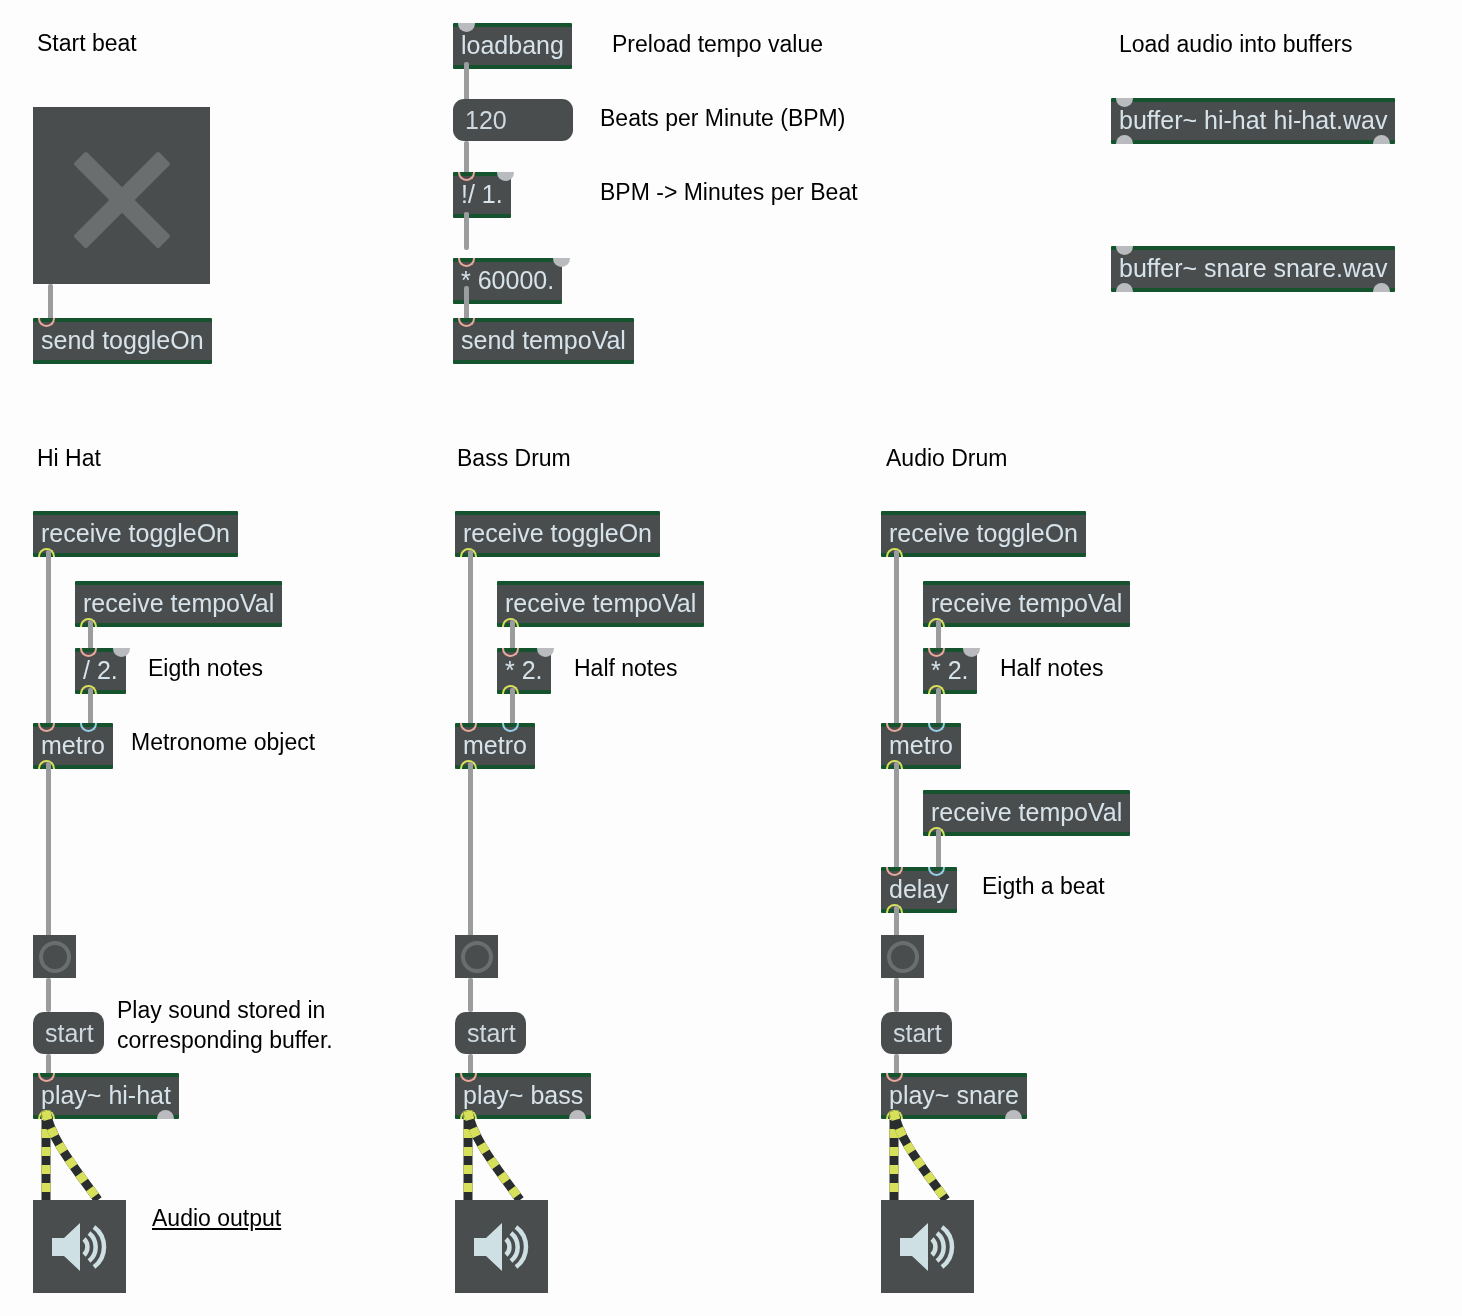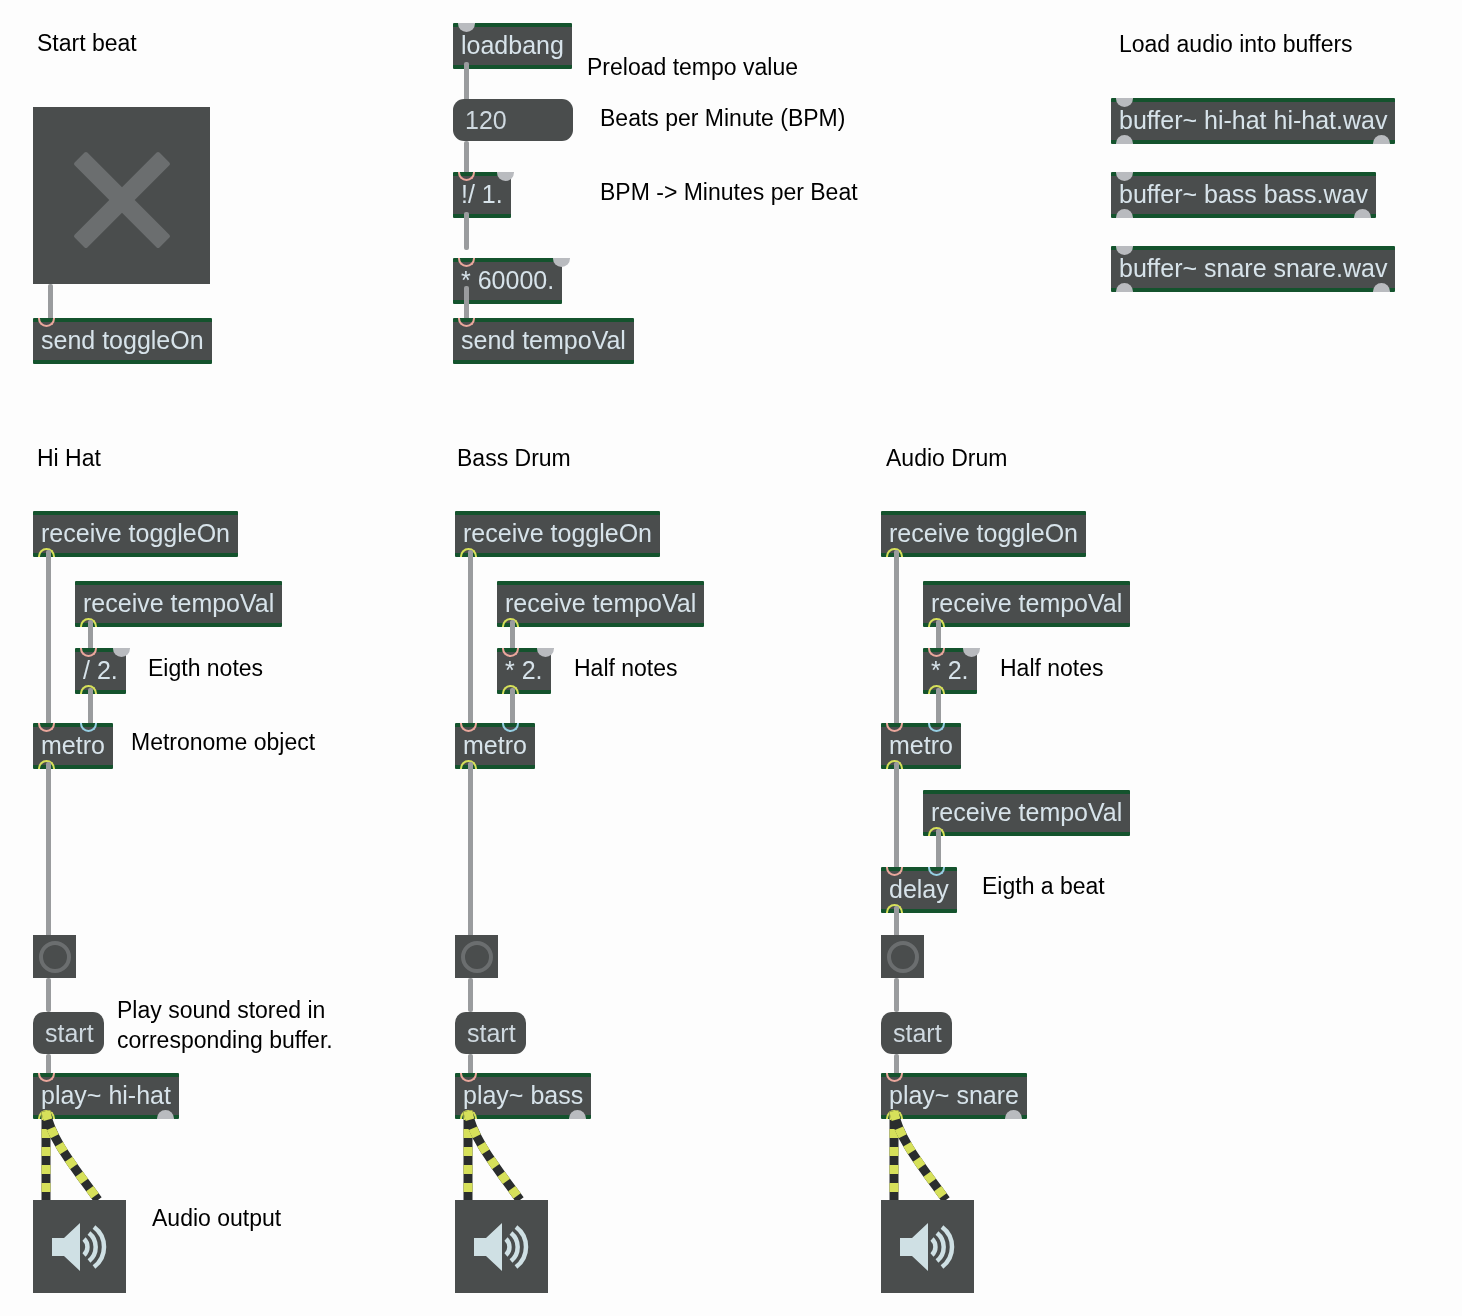--- a/index.html
+++ b/index.html
@@ -94,21 +94,21 @@
   
   .cord { position:absolute; background:#9a9c9e; width:5px; border-radius:2px; }
   .sigcord { position:absolute; }
 </style>
 </head>
 <body>
 
 <div id="canvas">
 
   <div class="comment" style="left:37px; top:28px;text-align:center;">Start beat</div>
-  <div class="comment" style="left:587px; top:29px;margin-top:23px;">Preload tempo value</div>
+  <div class="comment" style="left:612px; top:29px;">Preload tempo value</div>
   <div class="comment" style="left:600px; top:103px;">Beats per Minute (BPM)</div>
   <div class="comment" style="left:600px; top:177px;">BPM -&gt; Minutes per Beat</div>
   <div class="comment" style="left:1119px; top:29px;">Load audio into buffers</div>
 
   <div class="toggle" style="left:33px; top:107px; width:177px; height:177px;">
     <div class="x1" style="left:29px; top:84px; width:120px; height:18px; transform:rotate(45deg); transform-origin:center;"></div>
     <div class="x2" style="left:29px; top:84px; width:120px; height:18px; transform:rotate(-45deg); transform-origin:center;"></div>
   </div>
   <div class="cord" style="left:48px; top:284px; height:38px;"></div>
 
@@ -165,32 +165,20 @@
     <div class="iolet in" style="left:5px;">
         <div class="dot"></div>
       </div>
     <div class="iolet out" style="left:5px;">
         <div class="dot"></div>
       </div>
     <div class="iolet out" style="right:5px;">
         <div class="dot"></div>
       </div>
     <div class="inner">buffer~ hi-hat hi-hat.wav</div>
-  </div>
-  <div class="obj" style="left:1111px; top:172px;">
-    <div class="iolet in" style="left:5px;">
-        <div class="dot"></div>
-      </div>
-    <div class="iolet out" style="left:5px;">
-        <div class="dot"></div>
-      </div>
-    <div class="iolet out" style="right:5px;">
-        <div class="dot"></div>
-      </div>
-    <div class="inner">buffer~ bass bass.wav</div>
   </div>
   <div class="obj" style="left:1111px; top:246px;">
     <div class="iolet in" style="left:5px;">
         <div class="dot"></div>
       </div>
     <div class="iolet out" style="left:5px;">
         <div class="dot"></div>
       </div>
     <div class="iolet out" style="right:5px;">
         <div class="dot"></div>
@@ -282,21 +270,21 @@
   </svg>
 
   <div class="dac" style="left:33px; top:1200px; width:93px; height:93px;">
     <svg width="60" height="52" viewBox="0 0 60 52">
       <path d="M2,17 L14,17 L30,2 L30,50 L14,35 L2,35 Z" fill="#cfe0e4"></path>
       <path d="M34,18 A11,11 0 0 1 34,34" stroke="#cfe0e4" stroke-width="4.5" fill="none"></path>
       <path d="M39,12 A18,18 0 0 1 39,40" stroke="#cfe0e4" stroke-width="4.5" fill="none"></path>
       <path d="M44,6 A25,25 0 0 1 44,46" stroke="#cfe0e4" stroke-width="4.5" fill="none"></path>
     </svg>
   </div>
-  <div class="comment" style="left:152px; top:1203px;">Audio output</div>
+  <div class="comment" style="left:152px; top:1203px;text-decoration:underline;">Audio output</div>
 
   <div class="obj" style="left:455px; top:511px;">
     <div class="iolet msgout out" style="left:5px;">
         <div class="dot"></div>
       </div>
     <div class="inner">receive toggleOn</div>
   </div>
   <div class="cord" style="left:468px; top:550px; height:177px;"></div>
 
   <div class="obj" style="left:497px; top:581px;">

